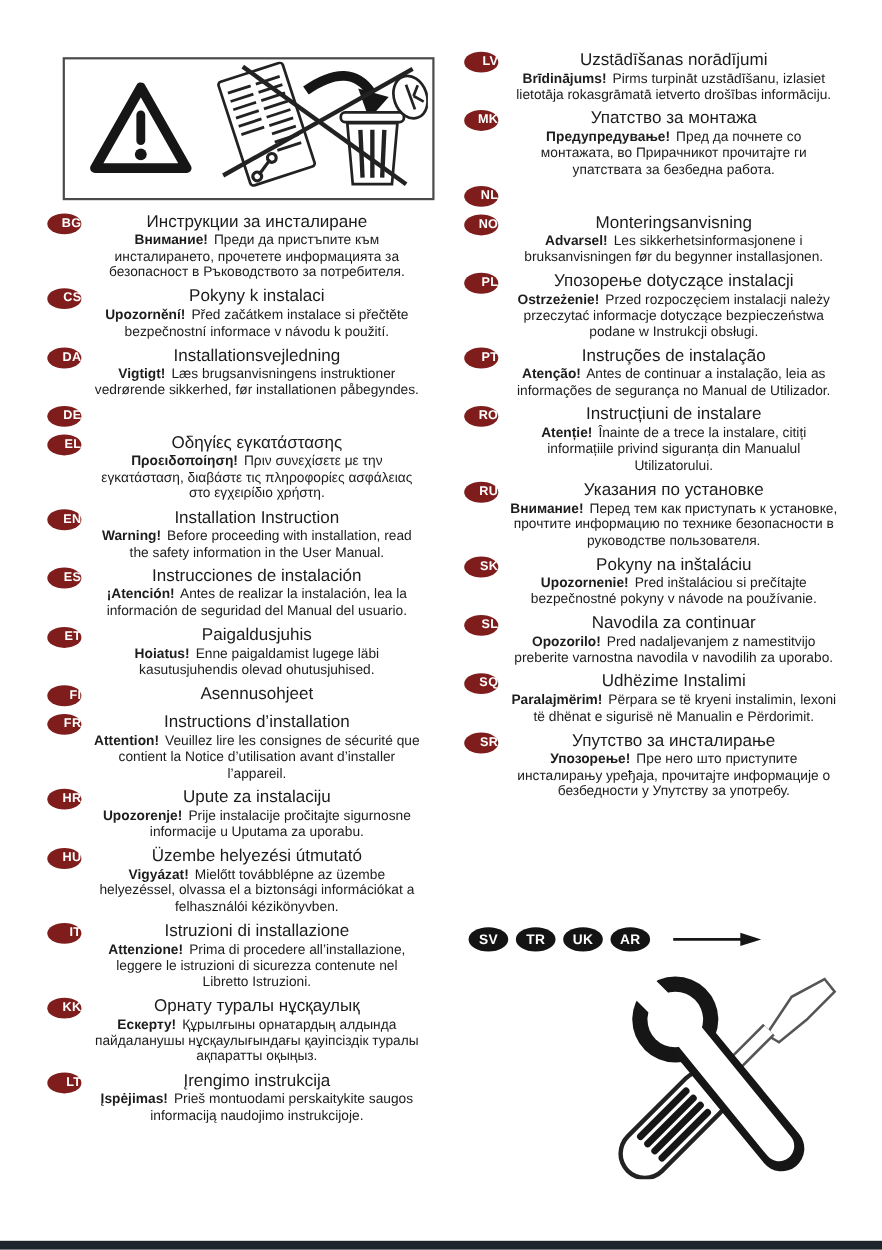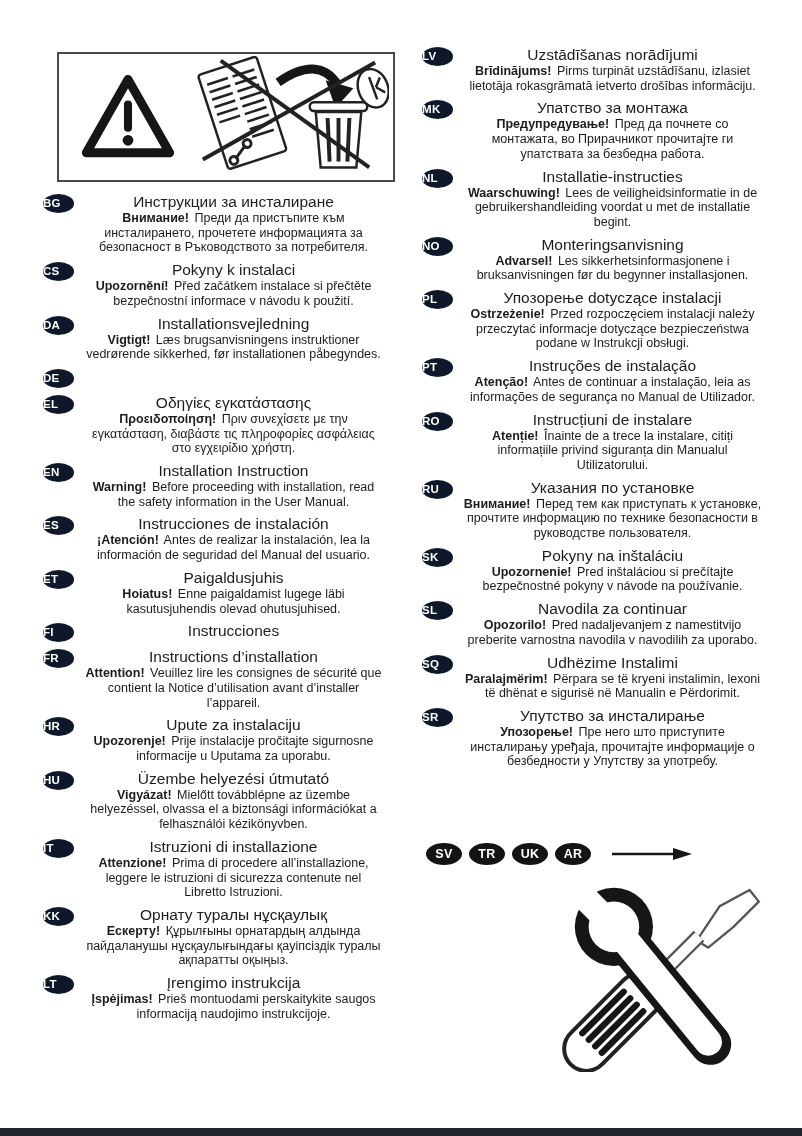--- a/index.html
+++ b/index.html
@@ -10,23 +10,23 @@
   .illustration-box{
     position:absolute;left:57px;top:52px;width:334px;height:126px;
     border:2px solid #4a4a4a;background:#fff;
   }
   .illustration-box svg{position:absolute;}
   .col{position:absolute;width:340px;}
   .col-left{left:43px;top:193px;}
   .col-right{left:422px;top:46px;}
   .section{display:flex;gap:10px;margin-bottom:6px;}
   .badge{
-    flex:0 0 auto;width:31px;height:19px;background:#0f172a;color:#fff;
+    flex:0 0 auto;width:31px;height:19px;background:#7f1d1d;color:#fff;
     border-radius:50%;font-weight:bold;font-size:11.5px;line-height:19px;
-    text-align:left;margin-top:1px;letter-spacing:.3px;
+    text-align:right;margin-top:1px;letter-spacing:.3px;
   }
   .section-text{flex:1 1 auto;text-align:center;}
   .section-title{font-size:15.5px;line-height:17px;margin:0 0 1px 0;}
   .section-body{font-size:12.5px;line-height:14.7px;margin:0;}
   .section-body b{margin-right:2px;}
   .footer-badges{position:absolute;left:426px;top:843px;display:flex;align-items:center;gap:7px;}
   .badge-lg{width:36px;height:22px;font-size:12.5px;line-height:22px;border-radius:50%;
     background:#141414;color:#fff;font-weight:bold;text-align:center;letter-spacing:.3px;}
   .arrow-wrap{margin-left:12px;display:flex;align-items:center;}
   .tools-icon{position:absolute;left:538px;top:876px;}
@@ -153,21 +153,21 @@
       <span class="badge">ET</span>
       <div class="section-text">
         <div class="section-title">Paigaldusjuhis</div>
         <p class="section-body"><b>Hoiatus!</b> <span>Enne paigaldamist lugege läbi kasutusjuhendis olevad ohutusjuhised.</span></p>
       </div>
     </div>
 
     <div class="section">
       <span class="badge">FI</span>
       <div class="section-text">
-        <div class="section-title">Instrucciones</div>
+        <div class="section-title">Asennusohjeet</div>
       </div>
     </div>
 
     <div class="section">
       <span class="badge">FR</span>
       <div class="section-text">
         <div class="section-title">Instructions d’installation</div>
         <p class="section-body"><b>Attention!</b> <span>Veuillez lire les consignes de sécurité que contient la Notice d’utilisation avant d’installer l’appareil.</span></p>
       </div>
     </div>
@@ -226,24 +226,20 @@
     <div class="section">
       <span class="badge">MK</span>
       <div class="section-text">
         <div class="section-title">Упатство за монтажа</div>
         <p class="section-body"><b>Предупредување!</b> <span>Пред да почнете со монтажата, во Прирачникот прочитајте ги упатствата за безбедна работа.</span></p>
       </div>
     </div>
 
     <div class="section">
       <span class="badge">NL</span>
-      <div class="section-text">
-        <div class="section-title">Installatie-instructies</div>
-        <p class="section-body"><b>Waarschuwing!</b> <span>Lees de veiligheidsinformatie in de gebruikershandleiding voordat u met de installatie begint.</span></p>
-      </div>
     </div>
 
     <div class="section">
       <span class="badge">NO</span>
       <div class="section-text">
         <div class="section-title">Monteringsanvisning</div>
         <p class="section-body"><b>Advarsel!</b> <span>Les sikkerhetsinformasjonene i bruksanvisningen før du begynner installasjonen.</span></p>
       </div>
     </div>
 

